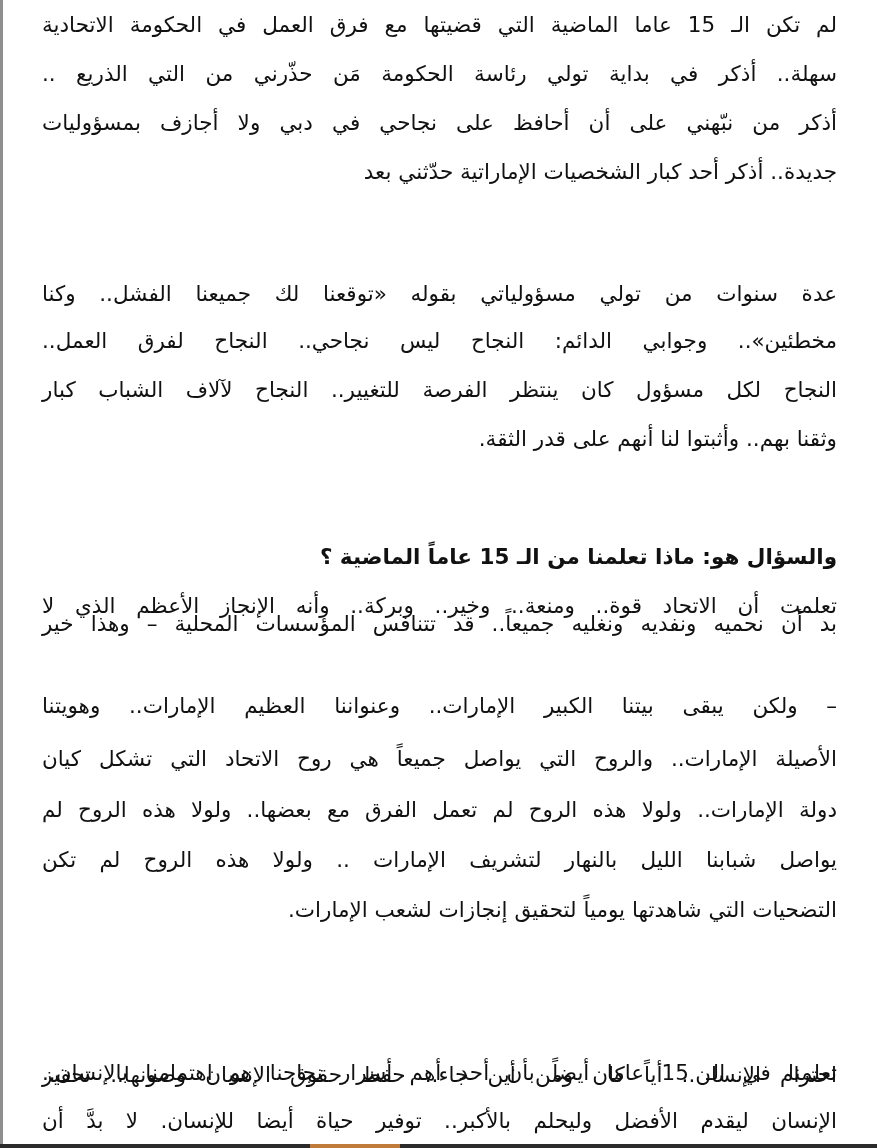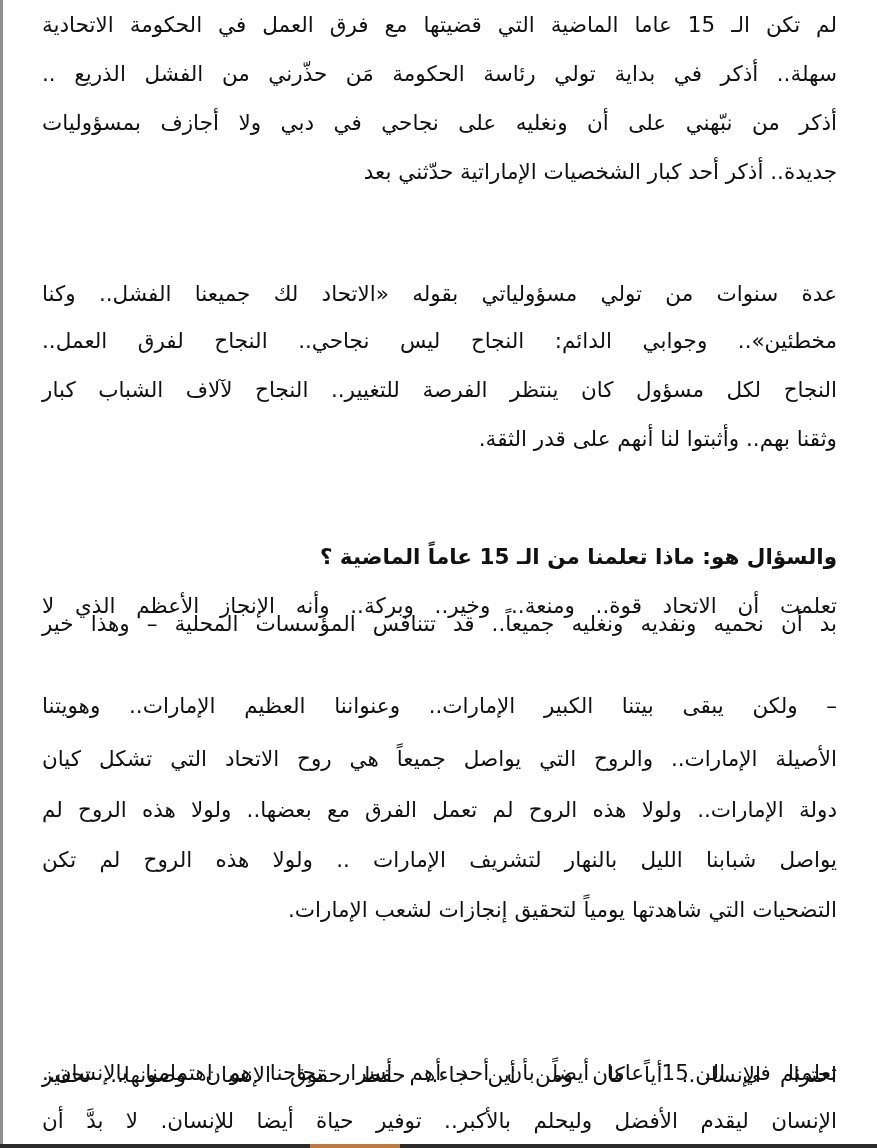--- a/index.html
+++ b/index.html
@@ -69,25 +69,25 @@
   }
 </style>
 </head>
 <body>
 
 <div class="left-rule"></div>
 
 <div class="page">
 
   <div class="line" style="top:1px">لم تكن الـ 15 عاما الماضية التي قضيتها مع فرق العمل في الحكومة الاتحادية</div>
-  <div class="line" style="top:50px">سهلة.. أذكر في بداية تولي رئاسة الحكومة مَن حذّرني من الفشل الذريع ..</div>
-  <div class="line" style="top:99px">أذكر من نبّهني على أن ونغليه على نجاحي في دبي ولا أجازف بمسؤوليات</div>
+  <div class="line" style="top:50px">سهلة.. أذكر في بداية تولي رئاسة الحكومة مَن حذّرني من التي الذريع ..</div>
+  <div class="line" style="top:99px">أذكر من نبّهني على أن أحافظ على نجاحي في دبي ولا أجازف بمسؤوليات</div>
   <div class="line last" style="top:148px">جديدة.. أذكر أحد كبار الشخصيات الإماراتية حدّثني بعد</div>
 
-  <div class="line" style="top:270px">عدة سنوات من تولي مسؤولياتي بقوله «الاتحاد لك جميعنا الفشل.. وكنا</div>
+  <div class="line" style="top:270px">عدة سنوات من تولي مسؤولياتي بقوله «توقعنا لك جميعنا الفشل.. وكنا</div>
   <div class="line" style="top:317px">مخطئين».. وجوابي الدائم: النجاح ليس نجاحي.. النجاح لفرق العمل..</div>
   <div class="line" style="top:366px">النجاح لكل مسؤول كان ينتظر الفرصة للتغيير.. النجاح لآلاف الشباب كبار</div>
   <div class="line last" style="top:415px">وثقنا بهم.. وأثبتوا لنا أنهم على قدر الثقة.</div>
 
   <div class="line heading" style="top:533px">والسؤال هو: ماذا تعلمنا من الـ 15 عاماً الماضية ؟</div>
 
   <div class="line" style="top:582px">تعلمت أن الاتحاد قوة.. ومنعة.. وخير.. وبركة.. وأنه الإنجاز الأعظم الذي لا</div>
   <div class="line" style="top:600px">بد أن نحميه ونفديه ونغليه جميعاً.. قد تتنافس المؤسسات المحلية – وهذا خير</div>
   <div class="line" style="top:682px">– ولكن يبقى بيتنا الكبير الإمارات.. وعنواننا العظيم الإمارات.. وهويتنا</div>
   <div class="line" style="top:735px">الأصيلة الإمارات.. والروح التي يواصل جميعاً هي روح الاتحاد التي تشكل كيان</div>

